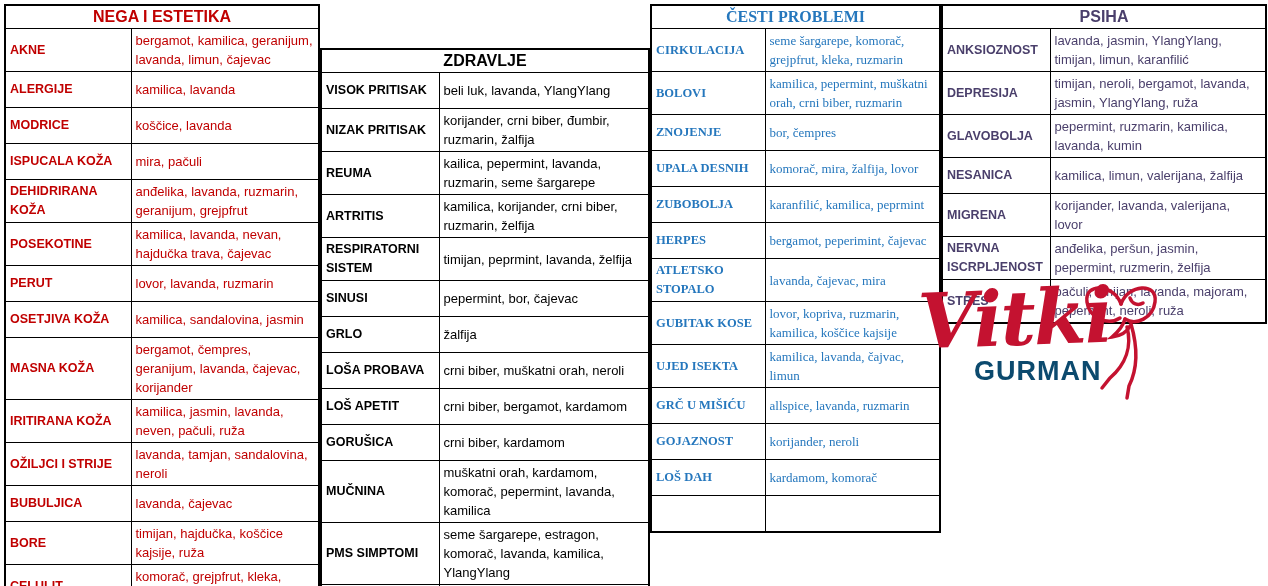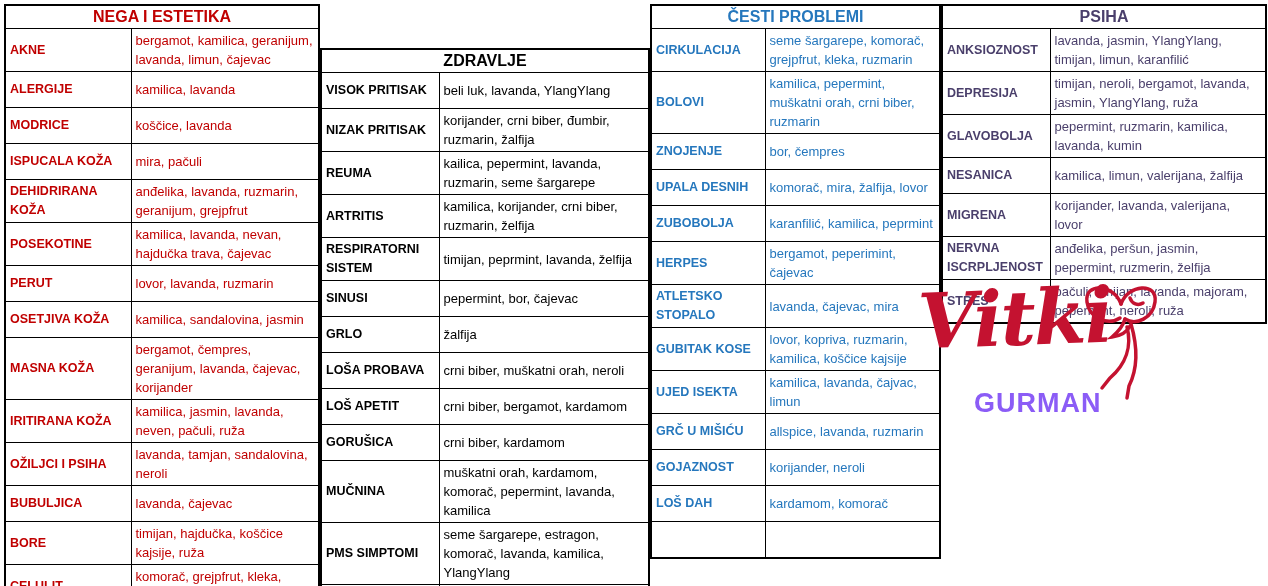--- a/index.html
+++ b/index.html
@@ -5,21 +5,21 @@
   html,body{margin:0;padding:0;background:#ffffff;}
   body{width:1268px;height:586px;position:relative;font-family:"Liberation Sans",sans-serif;overflow:hidden;}
   .group{position:absolute;top:4px;}
   table{border-collapse:collapse;table-layout:fixed;width:100%;border:2px solid #000;}
   th{border:1px solid #000;font-weight:bold;text-align:center;height:20px;font-size:16px;padding:1px 18px;color:var(--gc);}
   td{border:1px solid #000;padding:2px 4px;vertical-align:middle;height:31px;line-height:19px;color:var(--gc);overflow:hidden;}
   td.label{font-weight:bold;font-size:12.5px;}
   td.oils{font-size:13px;}
   .g0{left:4px;width:316px;}
   .g1{left:320px;width:330px;margin-top:44px;}
-  .g2{left:650px;width:291px;}
+  .g2{left:650px;width:291px;font-family:Liberation Serif, serif;}
   .g3{left:941px;width:326px;}
   .g0 col.c1{width:126px}
   .g1 col.c1{width:118px}
   .g2 col.c1{width:114px}
   .g3 col.c1{width:108px}
   .logo{position:absolute;left:918px;top:288px;width:270px;height:125px;pointer-events:none;}
   .logo-script{position:absolute;left:0;top:-14px;font-family:"DejaVu Serif",serif;font-style:italic;font-weight:bold;font-size:76px;letter-spacing:-2px;transform:rotate(-2deg);}
   .logo-sub{position:absolute;left:56px;top:68px;font-weight:bold;font-size:27px;letter-spacing:1px;font-family:"Liberation Sans",sans-serif;}
   .logo-figure{position:absolute;left:156px;top:-8px;width:96px;height:126px;}
 </style>
@@ -74,21 +74,21 @@
           </tr>
           <tr>
             <td class="label">MASNA KOŽA</td>
             <td class="oils">bergamot, čempres, geranijum, lavanda, čajevac, korijander</td>
           </tr>
           <tr>
             <td class="label">IRITIRANA KOŽA</td>
             <td class="oils">kamilica, jasmin, lavanda, neven, pačuli, ruža</td>
           </tr>
           <tr>
-            <td class="label">OŽILJCI I PSIHA</td>
+            <td class="label">OŽILJCI I STRIJE</td>
             <td class="oils">lavanda, tamjan, sandalovina, neroli</td>
           </tr>
           <tr>
             <td class="label">BUBULJICA</td>
             <td class="oils">lavanda, čajevac</td>
           </tr>
           <tr>
             <td class="label">BORE</td>
             <td class="oils">timijan, hajdučka, koščice kajsije, ruža</td>
           </tr>
@@ -275,21 +275,21 @@
           <tr>
             <td class="label">STRES</td>
             <td class="oils">pačuli, timijan, lavanda, majoram, pepermint, neroli, ruža</td>
           </tr>
         </tbody>
     </table>
   </section>
 
   <div class="logo">
     <span class="logo-script" style="color: rgb(196, 18, 48);">Vitki</span>
-    <span class="logo-sub" style="color: #8b5cf6; margin-top: 32px;">GURMAN</span>
+    <span class="logo-sub" style="color: #0c4a6e;">GURMAN</span>
     <svg class="logo-figure" viewBox="0 0 96 126" fill="none" stroke="currentColor" stroke-width="3.5" stroke-linecap="round" style="color: rgb(196, 18, 48);">
       <path d="M47 24 C40 4, 10 2, 13 22 C15 38, 34 46, 46 38"></path>
       <path d="M47 24 C54 4, 84 2, 81 22 C79 38, 62 46, 51 39"></path>
       <path d="M56 18 C58 24, 64 26, 69 23"></path>
       <path d="M51 39 C49 46, 44 52, 38 57 C46 56, 53 52, 56 46"></path>
       <path d="M53 47 C58 66, 52 84, 36 98 L28 108"></path>
       <path d="M57 44 C64 68, 63 90, 55 106 L53 118"></path>
     </svg>
   </div>
 

